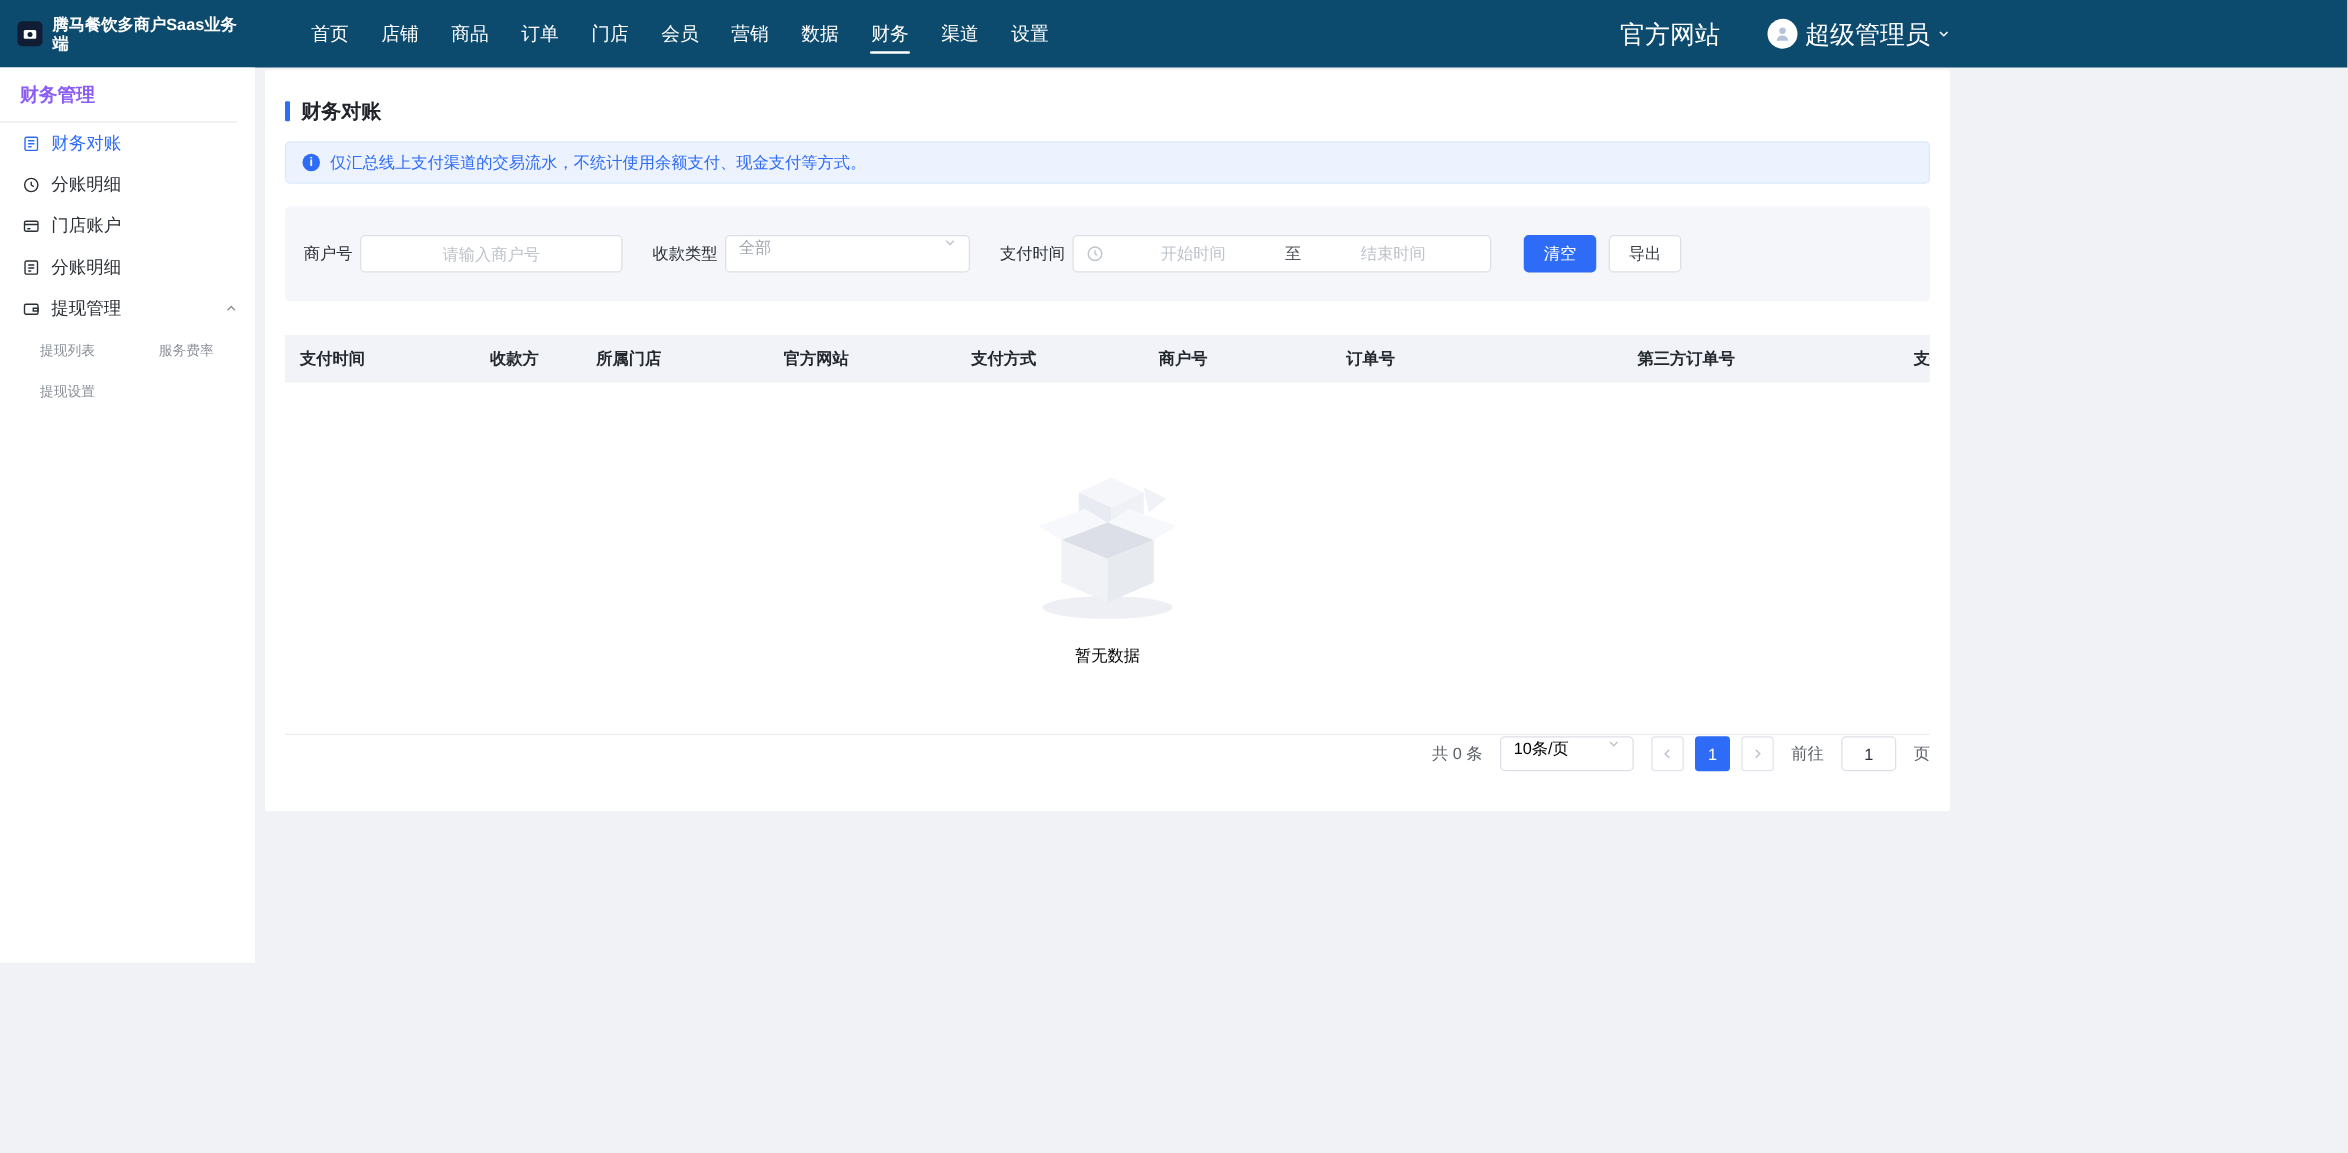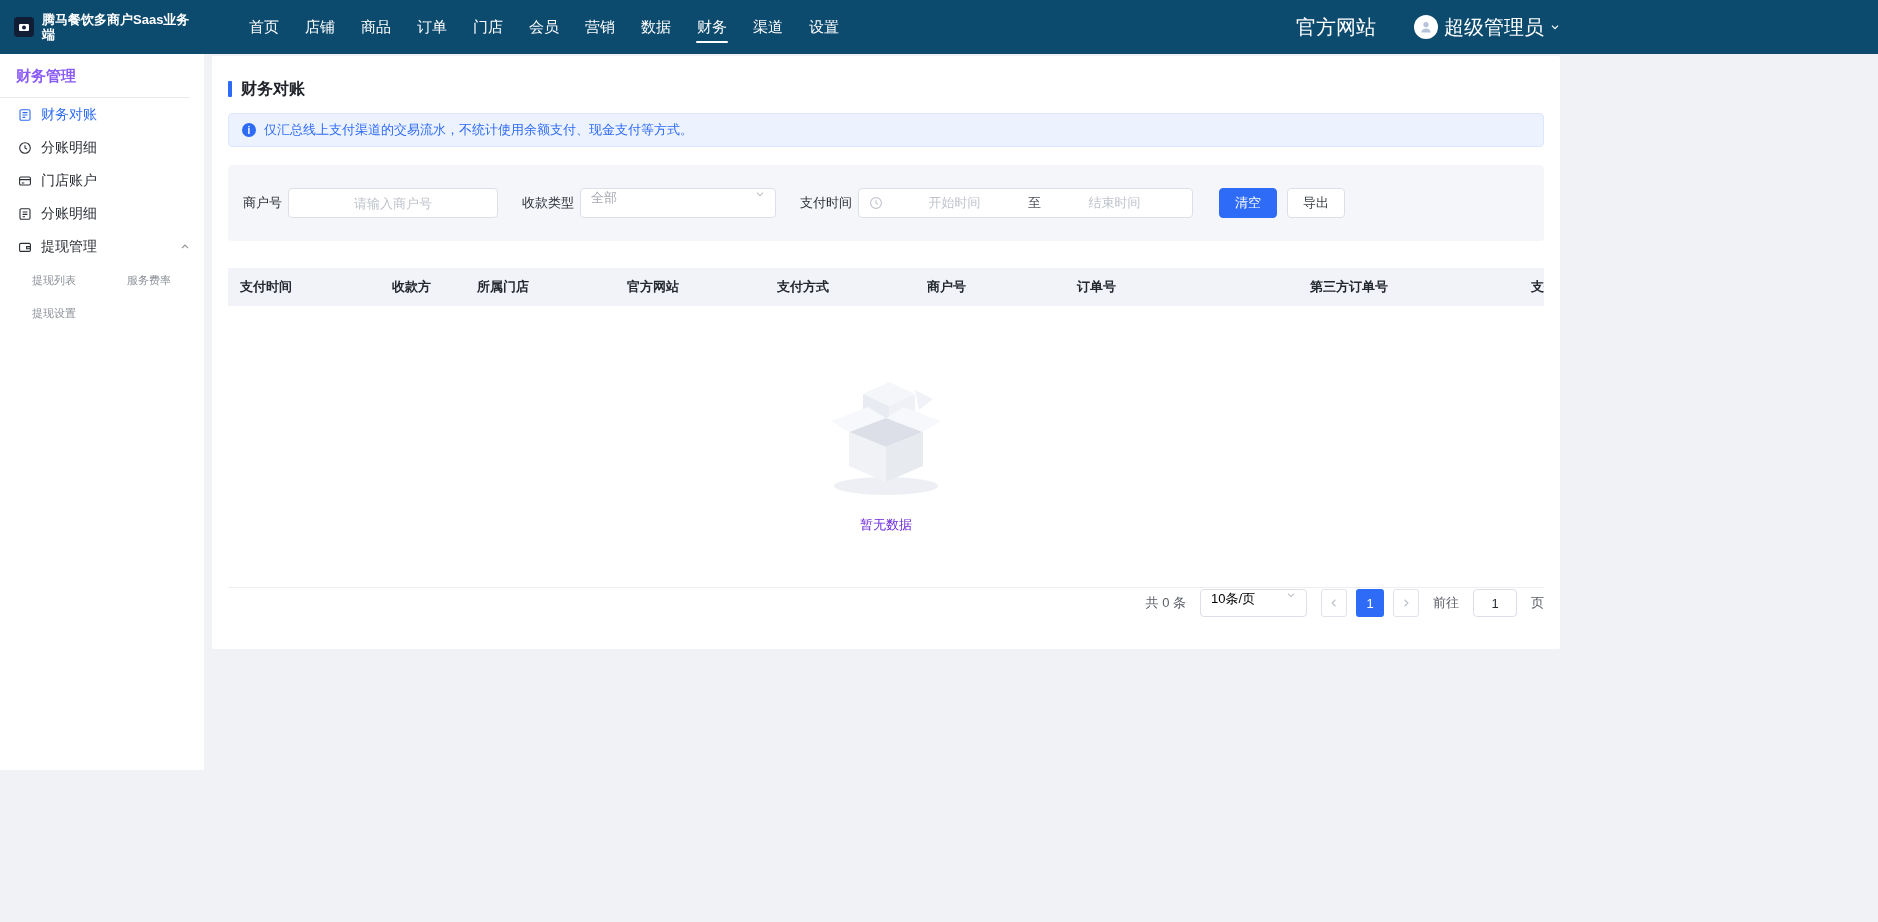--- a/index.html
+++ b/index.html
@@ -54,21 +54,21 @@
   .range .ph { flex:1; text-align:center; color:#bfc4cc; }
   .range .sep { color:#50555c; padding:0 2px; }
   .btns { margin-left:26px; display:flex; }
   .btn { height:30px; padding:0 15px; border-radius:4px; font-size:13px; cursor:pointer; font-family:inherit; }
   .btn.primary { background:#2e6bf6; color:#fff; border:1px solid #2e6bf6; }
   .btn.default { background:#fff; color:#3a3f46; border:1px solid #dcdfe6; margin-left:10px; }
   .table-head { margin-top:27px; height:38px; background:#f1f3f8; display:flex; align-items:center; overflow:hidden; }
   .th { flex:none; padding-left:12px; font-size:13px; font-weight:600; color:#23272e; white-space:nowrap; overflow:hidden; }
   .c1{width:152px}.c2{width:85px}.c3{width:150px}.c4{width:150px}.c5{width:150px}.c6{width:150px}.c7{width:233px}.c8{width:221px}.c9{width:200px}
   .empty { height:282px; border-bottom:1px solid #eceef2; display:flex; flex-direction:column; align-items:center; justify-content:center; gap:16px; }
-  .empty-text { color:#6d28d9; font-size:13px; }
+  .empty-text { color:#000000; font-size:13px; }
   .pagination { margin-top:1px; display:flex; align-items:center; justify-content:flex-end; gap:14px; font-size:13px; color:#5a5f66; }
   .size-select { width:107px; height:28px; }
   .size-select .val { color:#000000; }
   .pg-group { display:flex; align-items:center; gap:9px; }
   .pg-btn { width:26px; height:28px; display:flex; align-items:center; justify-content:center; background:#fff; border:1px solid #e0e3e9; border-radius:3px; cursor:pointer; padding:0; }
   .pg-num { width:28px; height:28px; display:flex; align-items:center; justify-content:center; background:#2e6bf6; color:#fff; border:none; border-radius:3px; font-size:13px; cursor:pointer; font-family:inherit; }
   .goto-input { width:44px; height:28px; text-align:center; padding:0 4px; }
 </style>
 </head>
 <body>

